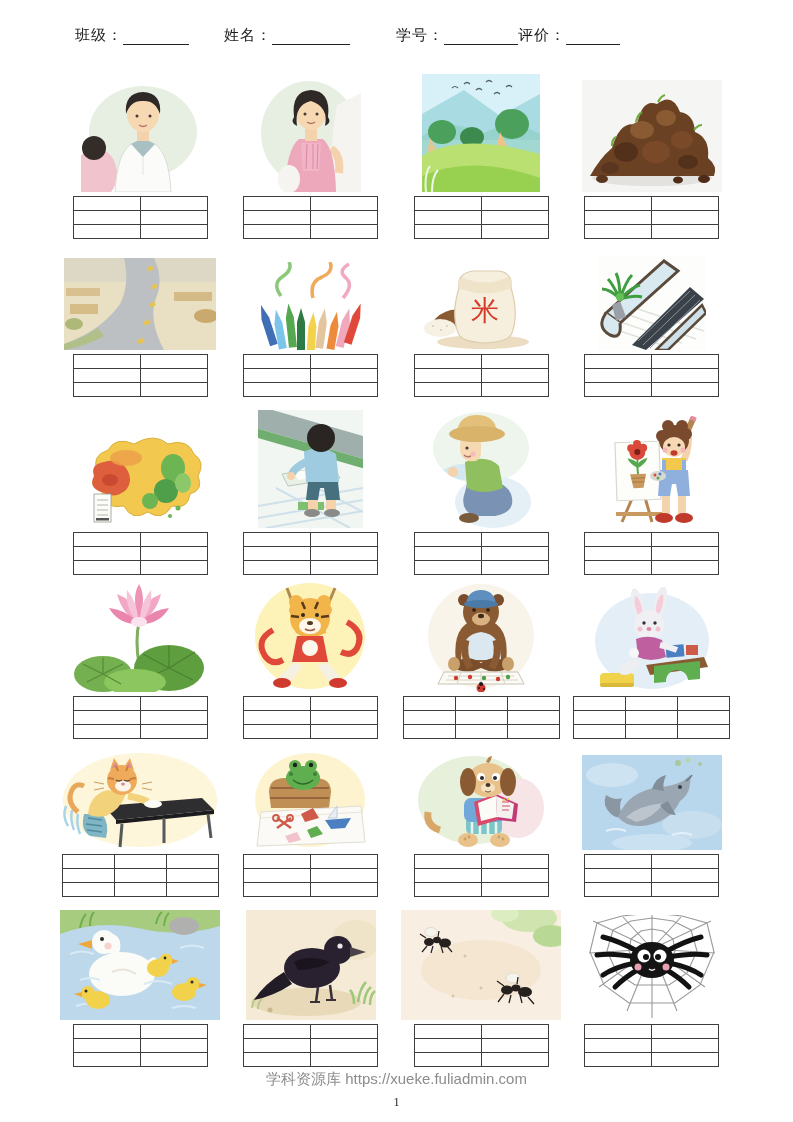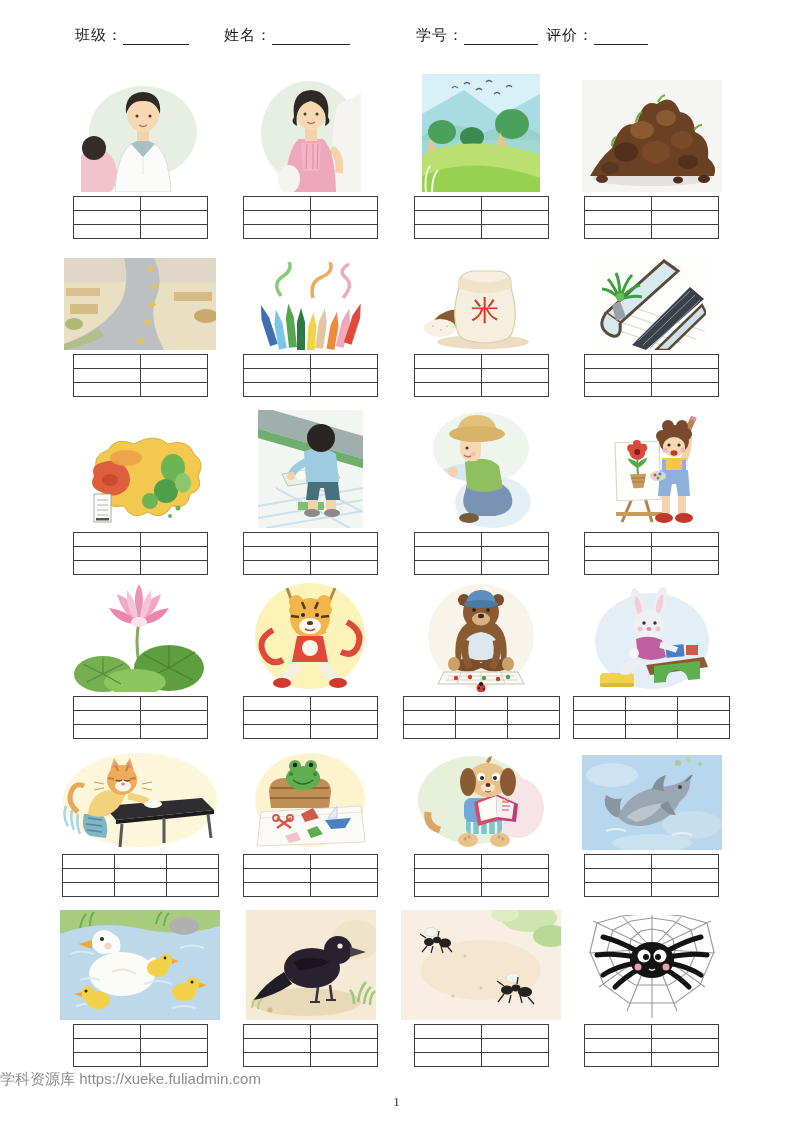--- a/index.html
+++ b/index.html
@@ -4,37 +4,37 @@
 <style>
   html,body{margin:0;padding:0;background:#fff;}
   .page{position:relative;width:793px;height:1122px;background:#fff;overflow:hidden;
         font-family:"Liberation Serif",serif;color:#1a1a1a;}
   
   .hdr{position:absolute;top:26px;left:75px;display:flex;align-items:flex-end;font-size:15px;white-space:nowrap;}
   .fld{display:flex;align-items:flex-end;}
   .flabel{letter-spacing:1px;text-align:right;}
   .fline{display:inline-block;height:16px;border-bottom:1.3px solid #222;}
   .u1{width:66px}.u2{width:78px}.u3{width:74px}.u4{width:54px}
-  .m2{margin-left:35px}.m3{margin-left:66px}.m4{margin-left:8px}
+  .m2{margin-left:35px}.m3{margin-left:46px}.m4{margin-left:0}
   
   .grid{position:absolute;top:70px;left:55px;width:683px;}
   .row{display:flex;}
   .cell{width:170.5px;display:flex;flex-direction:column;align-items:center;justify-content:flex-end;row-gap:4px;box-sizing:border-box;}
   .r1 .cell{height:180px;padding-bottom:11px}
   .r2 .cell{height:155px;padding-bottom:8px}
   .r3 .cell{height:170px;padding-bottom:0px}
   .r4 .cell{height:170px;padding-bottom:6px}
   .r5 .cell{height:160px;padding-bottom:8px}
   .r6 .cell{height:165px;padding-bottom:3px}
   .pic{display:flex;align-items:flex-end;justify-content:center;}
   table.ans{border-collapse:collapse;}
   table.ans td{border:1.6px solid #3d3d3d;width:66px;height:13px;padding:0;}
   table.ans.c3 td{width:51px;}
   
-  .wm{position:absolute;top:1070px;left:0;width:100%;
+  .wm{position:absolute;top:1070px;left:0;width:100%;text-align:center;
       font-family:"Liberation Sans",sans-serif;font-size:15px;color:#8c8c8c;}
   .pg{position:absolute;top:1094px;left:0;width:100%;text-align:center;font-size:13px;color:#333;}
 </style>
 </head>
 <body>
 
 <div class="page">
 
   <div class="hdr">
     <span class="fld">

